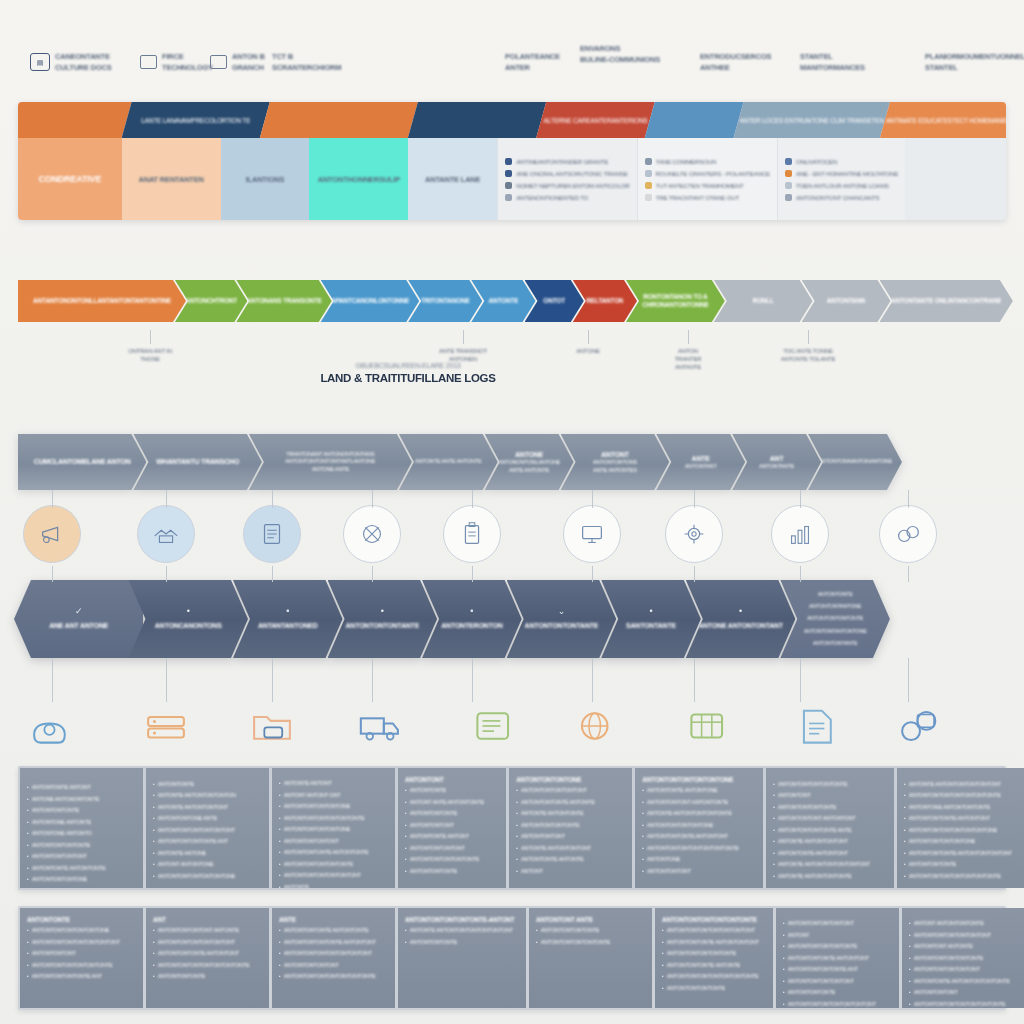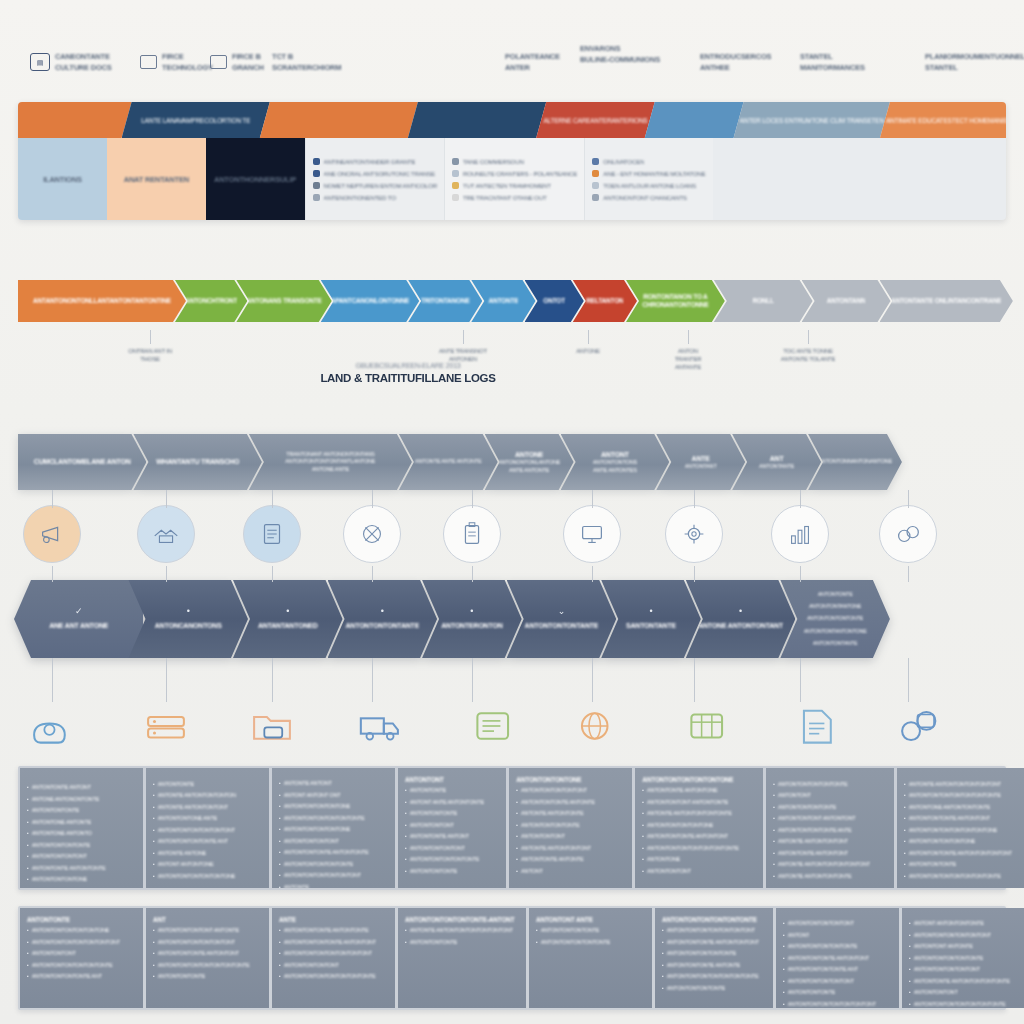--- a/index.html
+++ b/index.html
@@ -139,21 +139,21 @@
     <div class="hitem" style="left: 140px; top: 8px;">
       <div class="mini-ic"></div>
       <div class="hlab">
         <div class="pt b1">FIRCE</div>
         <div class="pt b1">TECHNOLOGY</div>
       </div>
     </div>
     <div class="hitem" style="left: 210px; top: 8px;">
       <div class="mini-ic"></div>
       <div class="hlab">
-        <div class="pt b1">FIRCE B</div>
+        <div class="pt b1">ANTON B</div>
         <div class="pt b1">GRANCH</div>
       </div>
     </div>
     <div class="hitem" style="left: 272px; top: 8px;">
       <div class="hlab">
         <div class="pt b1">TCT B</div>
         <div class="pt b1">SCRANTERCHIORM</div>
       </div>
     </div>
     <div class="hitem" style="left: 505px; top: 8px;">
@@ -213,28 +213,34 @@
       <div class="rib-seg" style="flex: 0 0 8.5%; background: rgb(141, 167, 187); margin-left: -10px; clip-path: polygon(10px 0px, 100% 0px, calc(100% - 10px) 100%, 0px 100%);">
         <div class="pt w b2">ANTER LOCES  ENTRUM</div>
         <div class="pt w b2">TONE CLIM TRANSETEN</div>
       </div>
       <div class="rib-seg" style="flex: 0 0 7%; background: rgb(230, 138, 78); margin-left: -10px; clip-path: polygon(10px 0px, 100% 0px, calc(100% - 10px) 100%, 0px 100%);">
         <div class="pt w b2">ANTIMATE EDUCATES</div>
         <div class="pt w b2">TECT HOMEMANIENTEDANCE</div>
       </div>
     </div>
   <div class="rib-body" id="ribbody">
+      <div class="rb-cell" style="flex: 0 0 10.5%; background: rgb(240, 168, 119);">
+        <div class="pt w b1" style="font-size: 9px;">CONDREATIVE</div>
+      </div>
+      <div class="rb-cell" style="flex: 0 0 10%; background: rgb(247, 207, 174);">
+        <div class="pt b1">ANAT RENTANTEN</div>
+      </div>
       <div class="rb-cell" style="flex: 0 0 9%; background: rgb(184, 207, 224);">
         <div class="pt b1">ILANTIONS</div>
       </div>
-      <div class="rb-cell" style="flex: 0 0 10%; background: rgb(247, 207, 174);">
-        <div class="pt b1">ANAT RENTANTEN</div>
-      </div>
-      <div class="rb-cell" style="flex: 0 0 10%; background: #0f172a;">
+      <div class="rb-cell" style="flex: 0 0 10%; background: #5eead4;">
         <div class="pt b1">ANTONTHONNERSULIP</div>
+      </div>
+      <div class="rb-cell" style="flex: 0 0 9%; background: rgb(211, 226, 236);">
+        <div class="pt b1">ANTANTE LANE</div>
       </div>
       <div class="rb-list" style="flex: 0 0 14%; background: rgb(236, 238, 240); border-left: 1px solid rgb(223, 227, 230);">
         <div class="row">
           <span class="dot" style="background: rgb(58, 90, 140);"></span>
           <span class="pt b1">ANTINEANTONTANDER GRANTE</span>
         </div>
         <div class="row">
           <span class="dot" style="background: rgb(58, 90, 140);"></span>
           <span class="pt b1">ANE ONCRAL ANTSORUTONIC TRANSE</span>
         </div>

